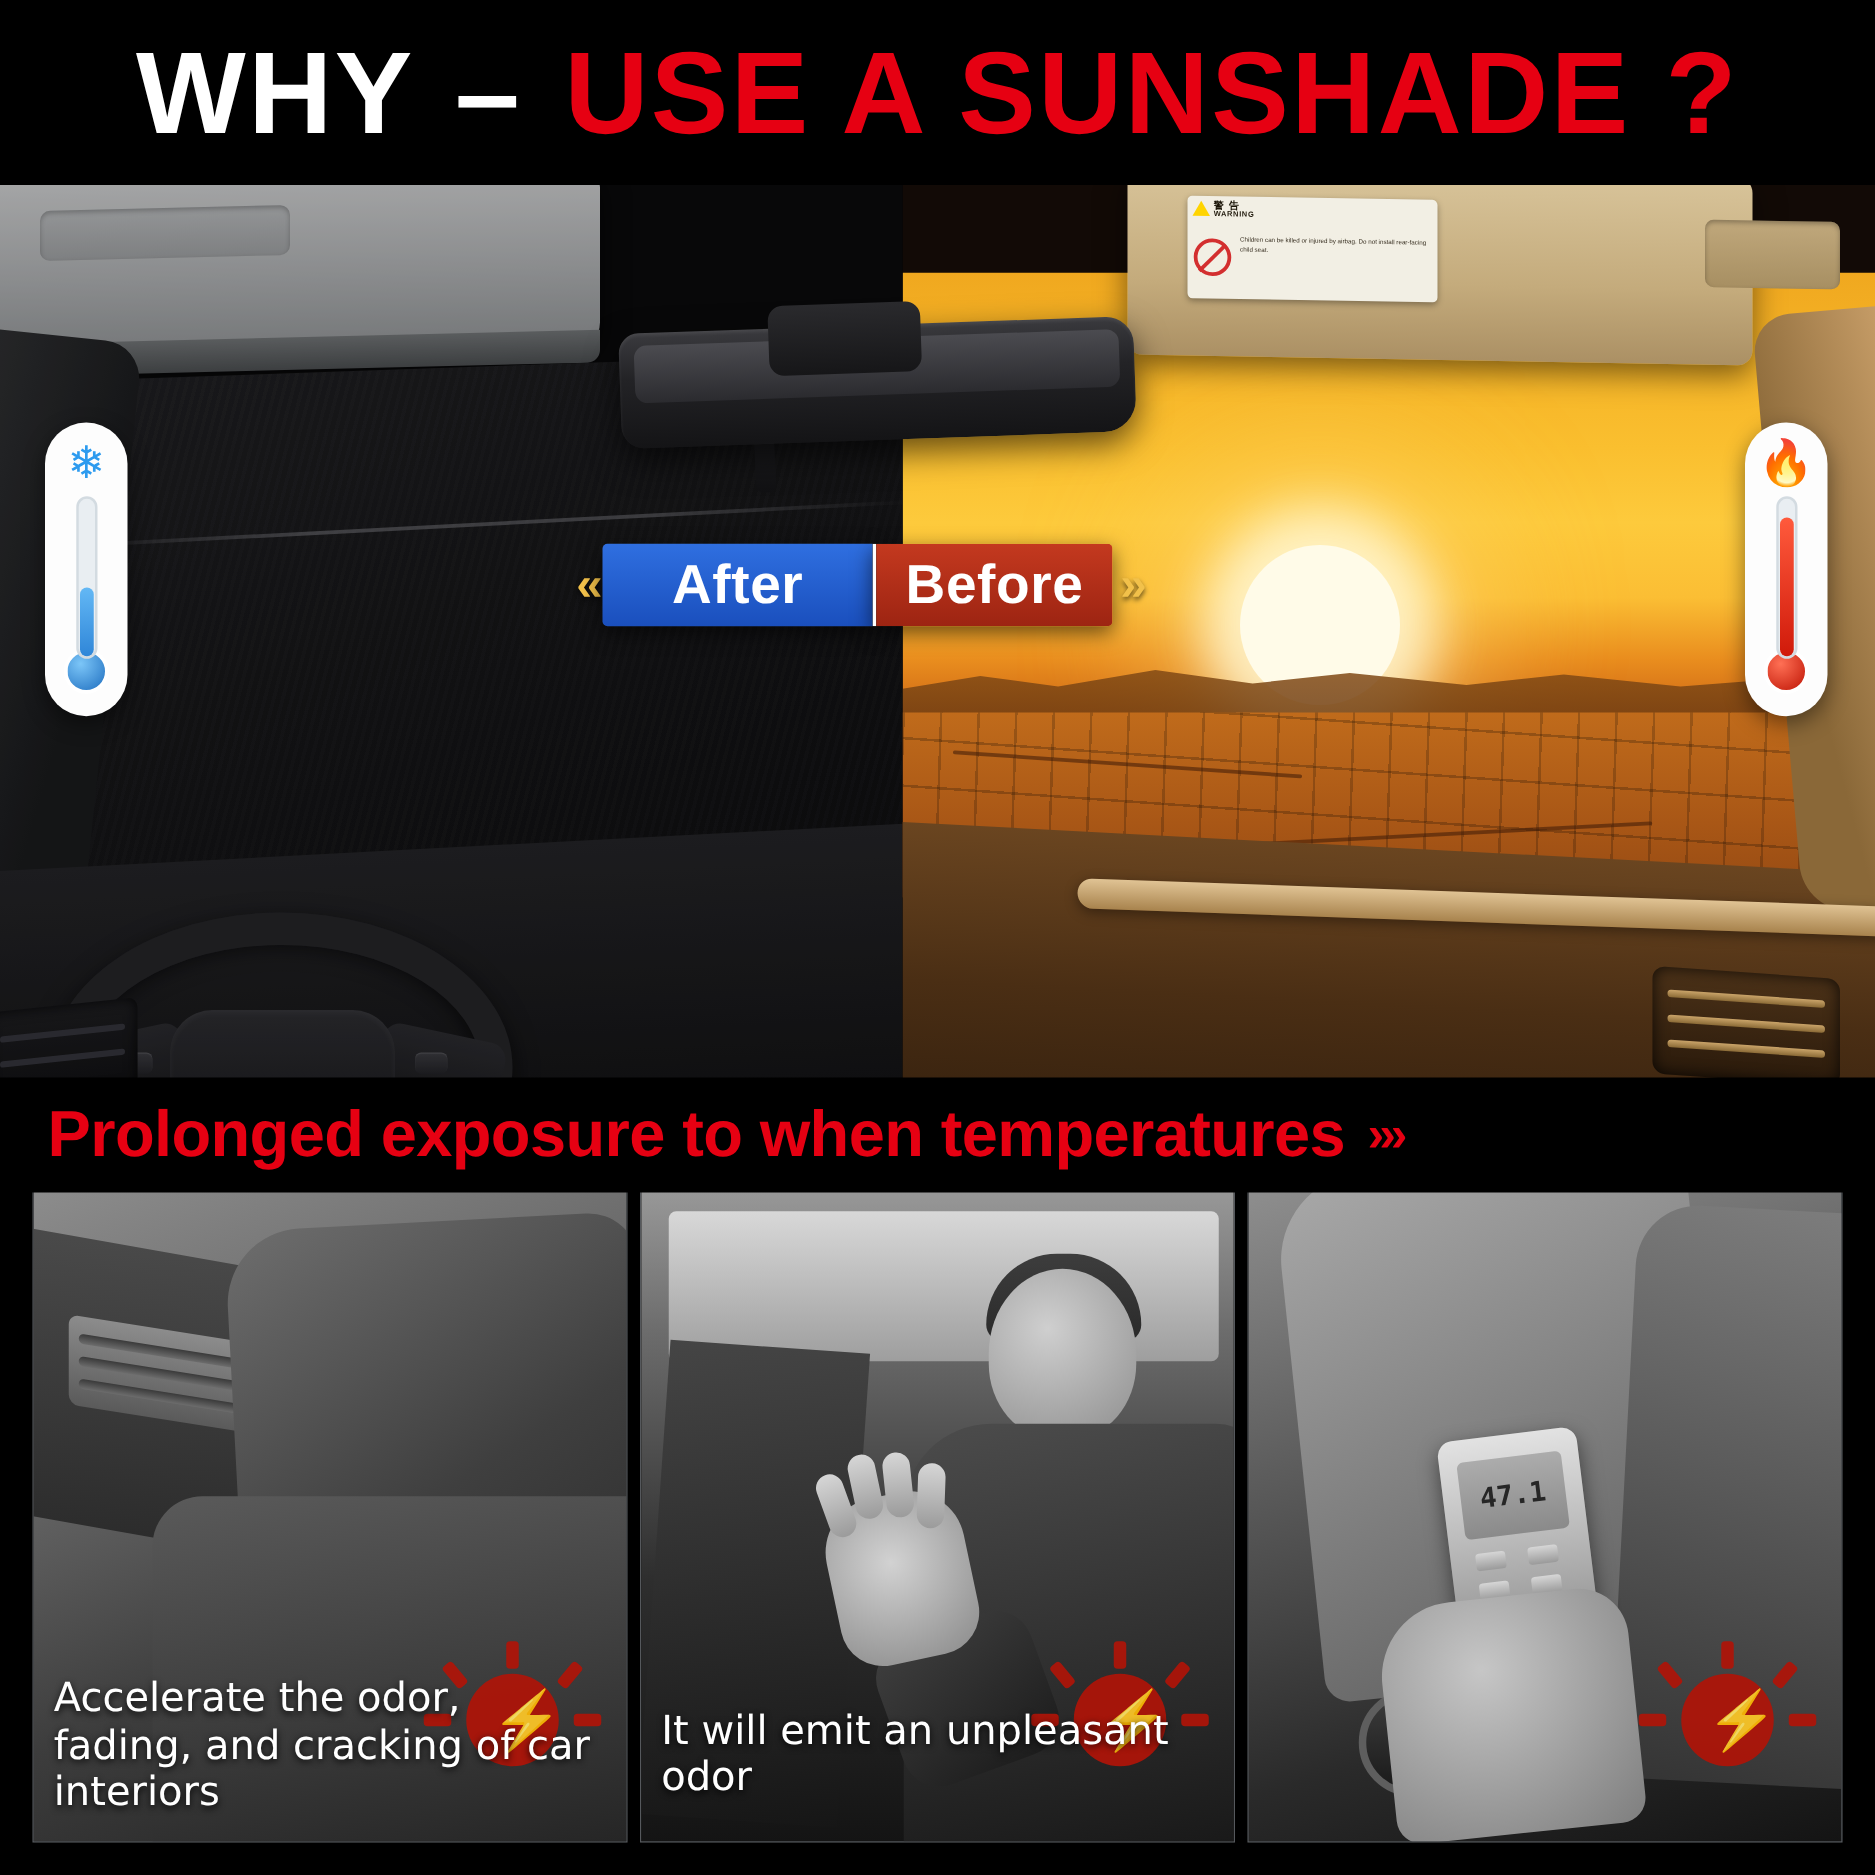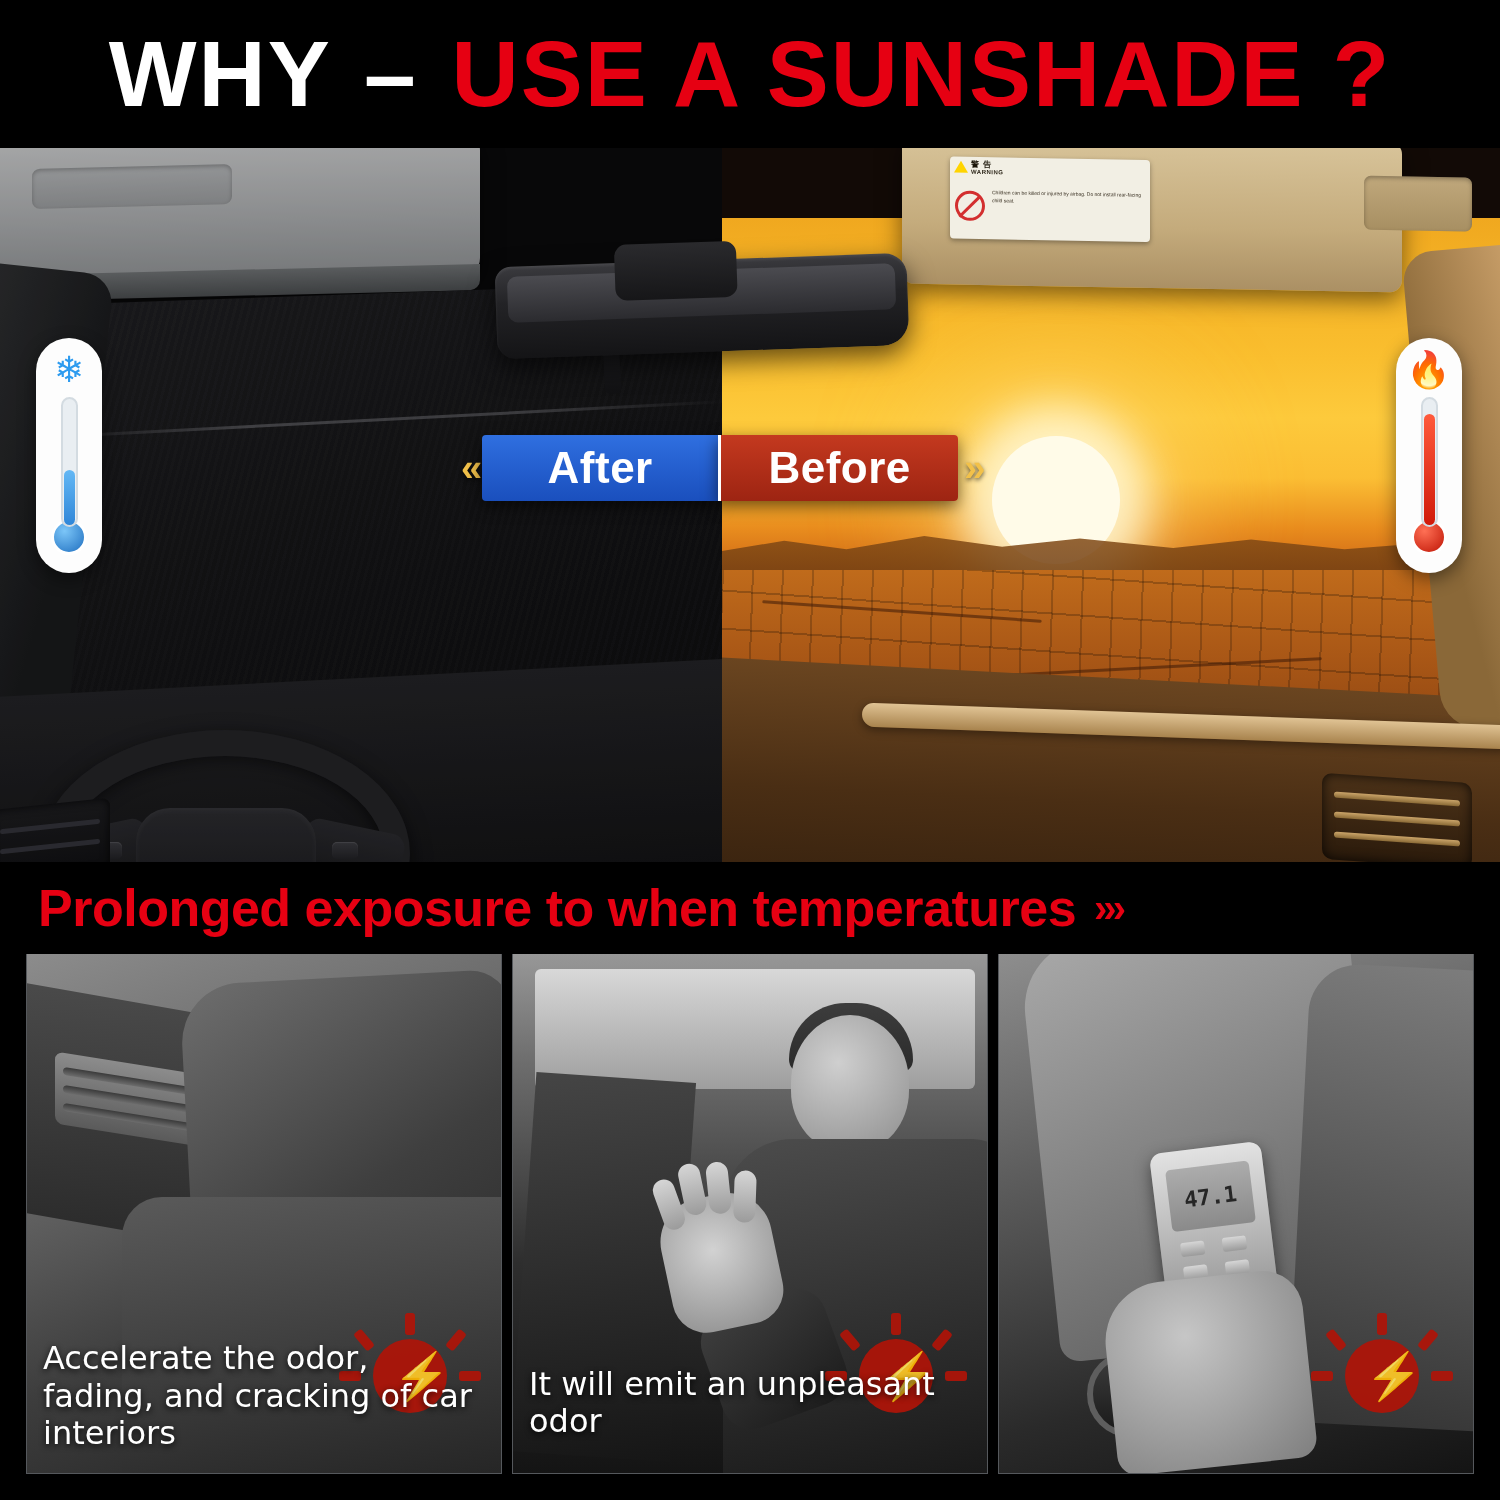--- a/index.html
+++ b/index.html
@@ -283,25 +283,25 @@
     color:#f2c14a; font-size:38px; font-weight:bold; line-height:1;
     letter-spacing:-6px; text-shadow:0 2px 4px rgba(0,0,0,.6);
     padding:0 6px;
   }
   .ba-badge {
     height:66px; display:flex; align-items:center; justify-content:center;
     color:#fff; font-size:44px; font-weight:bold; letter-spacing:.5px;
     box-shadow:0 5px 16px rgba(0,0,0,.55);
   }
   .ba-after {
-    width:236px; background:linear-gradient(180deg,#2f6fe0,#1a4fbd);
+    width:216px; background:linear-gradient(180deg,#2f6fe0,#1a4fbd);
     border-radius:4px 0 0 4px;
   }
   .ba-before {
-    width:240px; background:linear-gradient(180deg,#c4391f,#9d2412);
+    width:192px; background:linear-gradient(180deg,#c4391f,#9d2412);
     border-radius:0 4px 4px 0; border-left:3px solid #fff;
   }
 
   
   .banner {
     position:absolute; left:0; top:862px; width:1500px; height:92px; z-index:30;
     background:#000; display:flex; align-items:center; padding-left:38px;
   }
   .banner-text {
     color:#e60012; font-size:52px; font-weight:bold; letter-spacing:-.5px;

